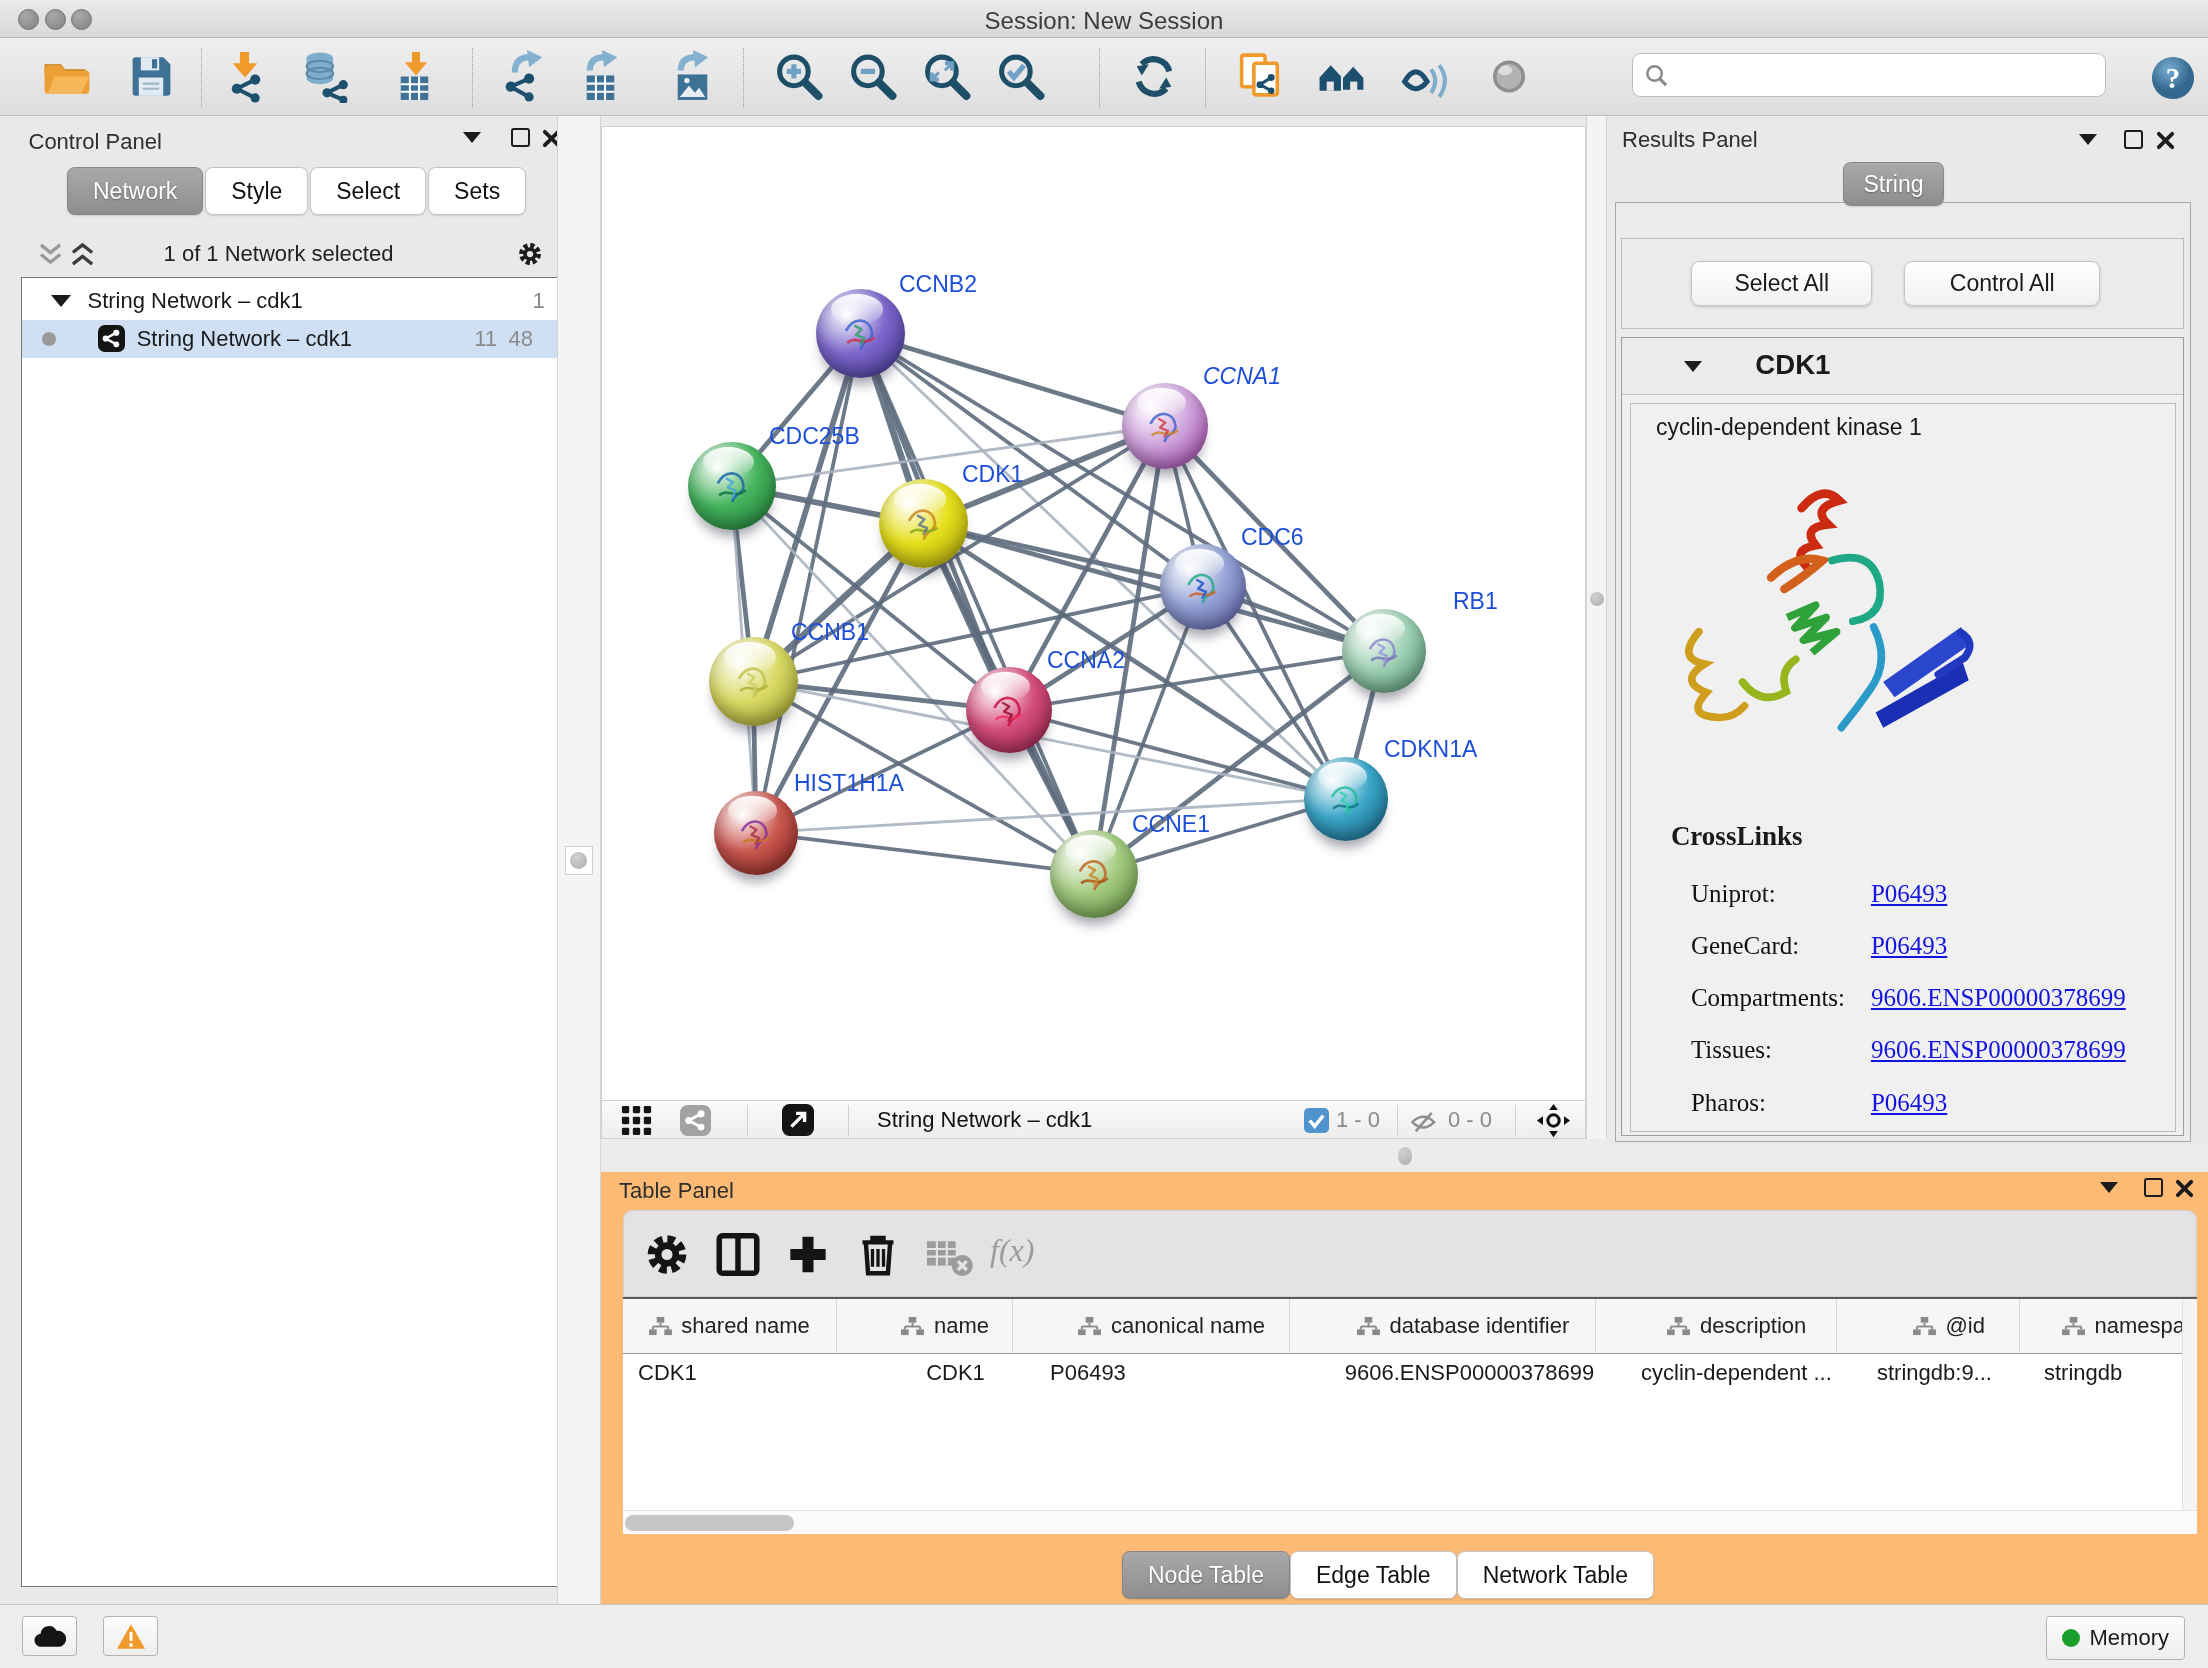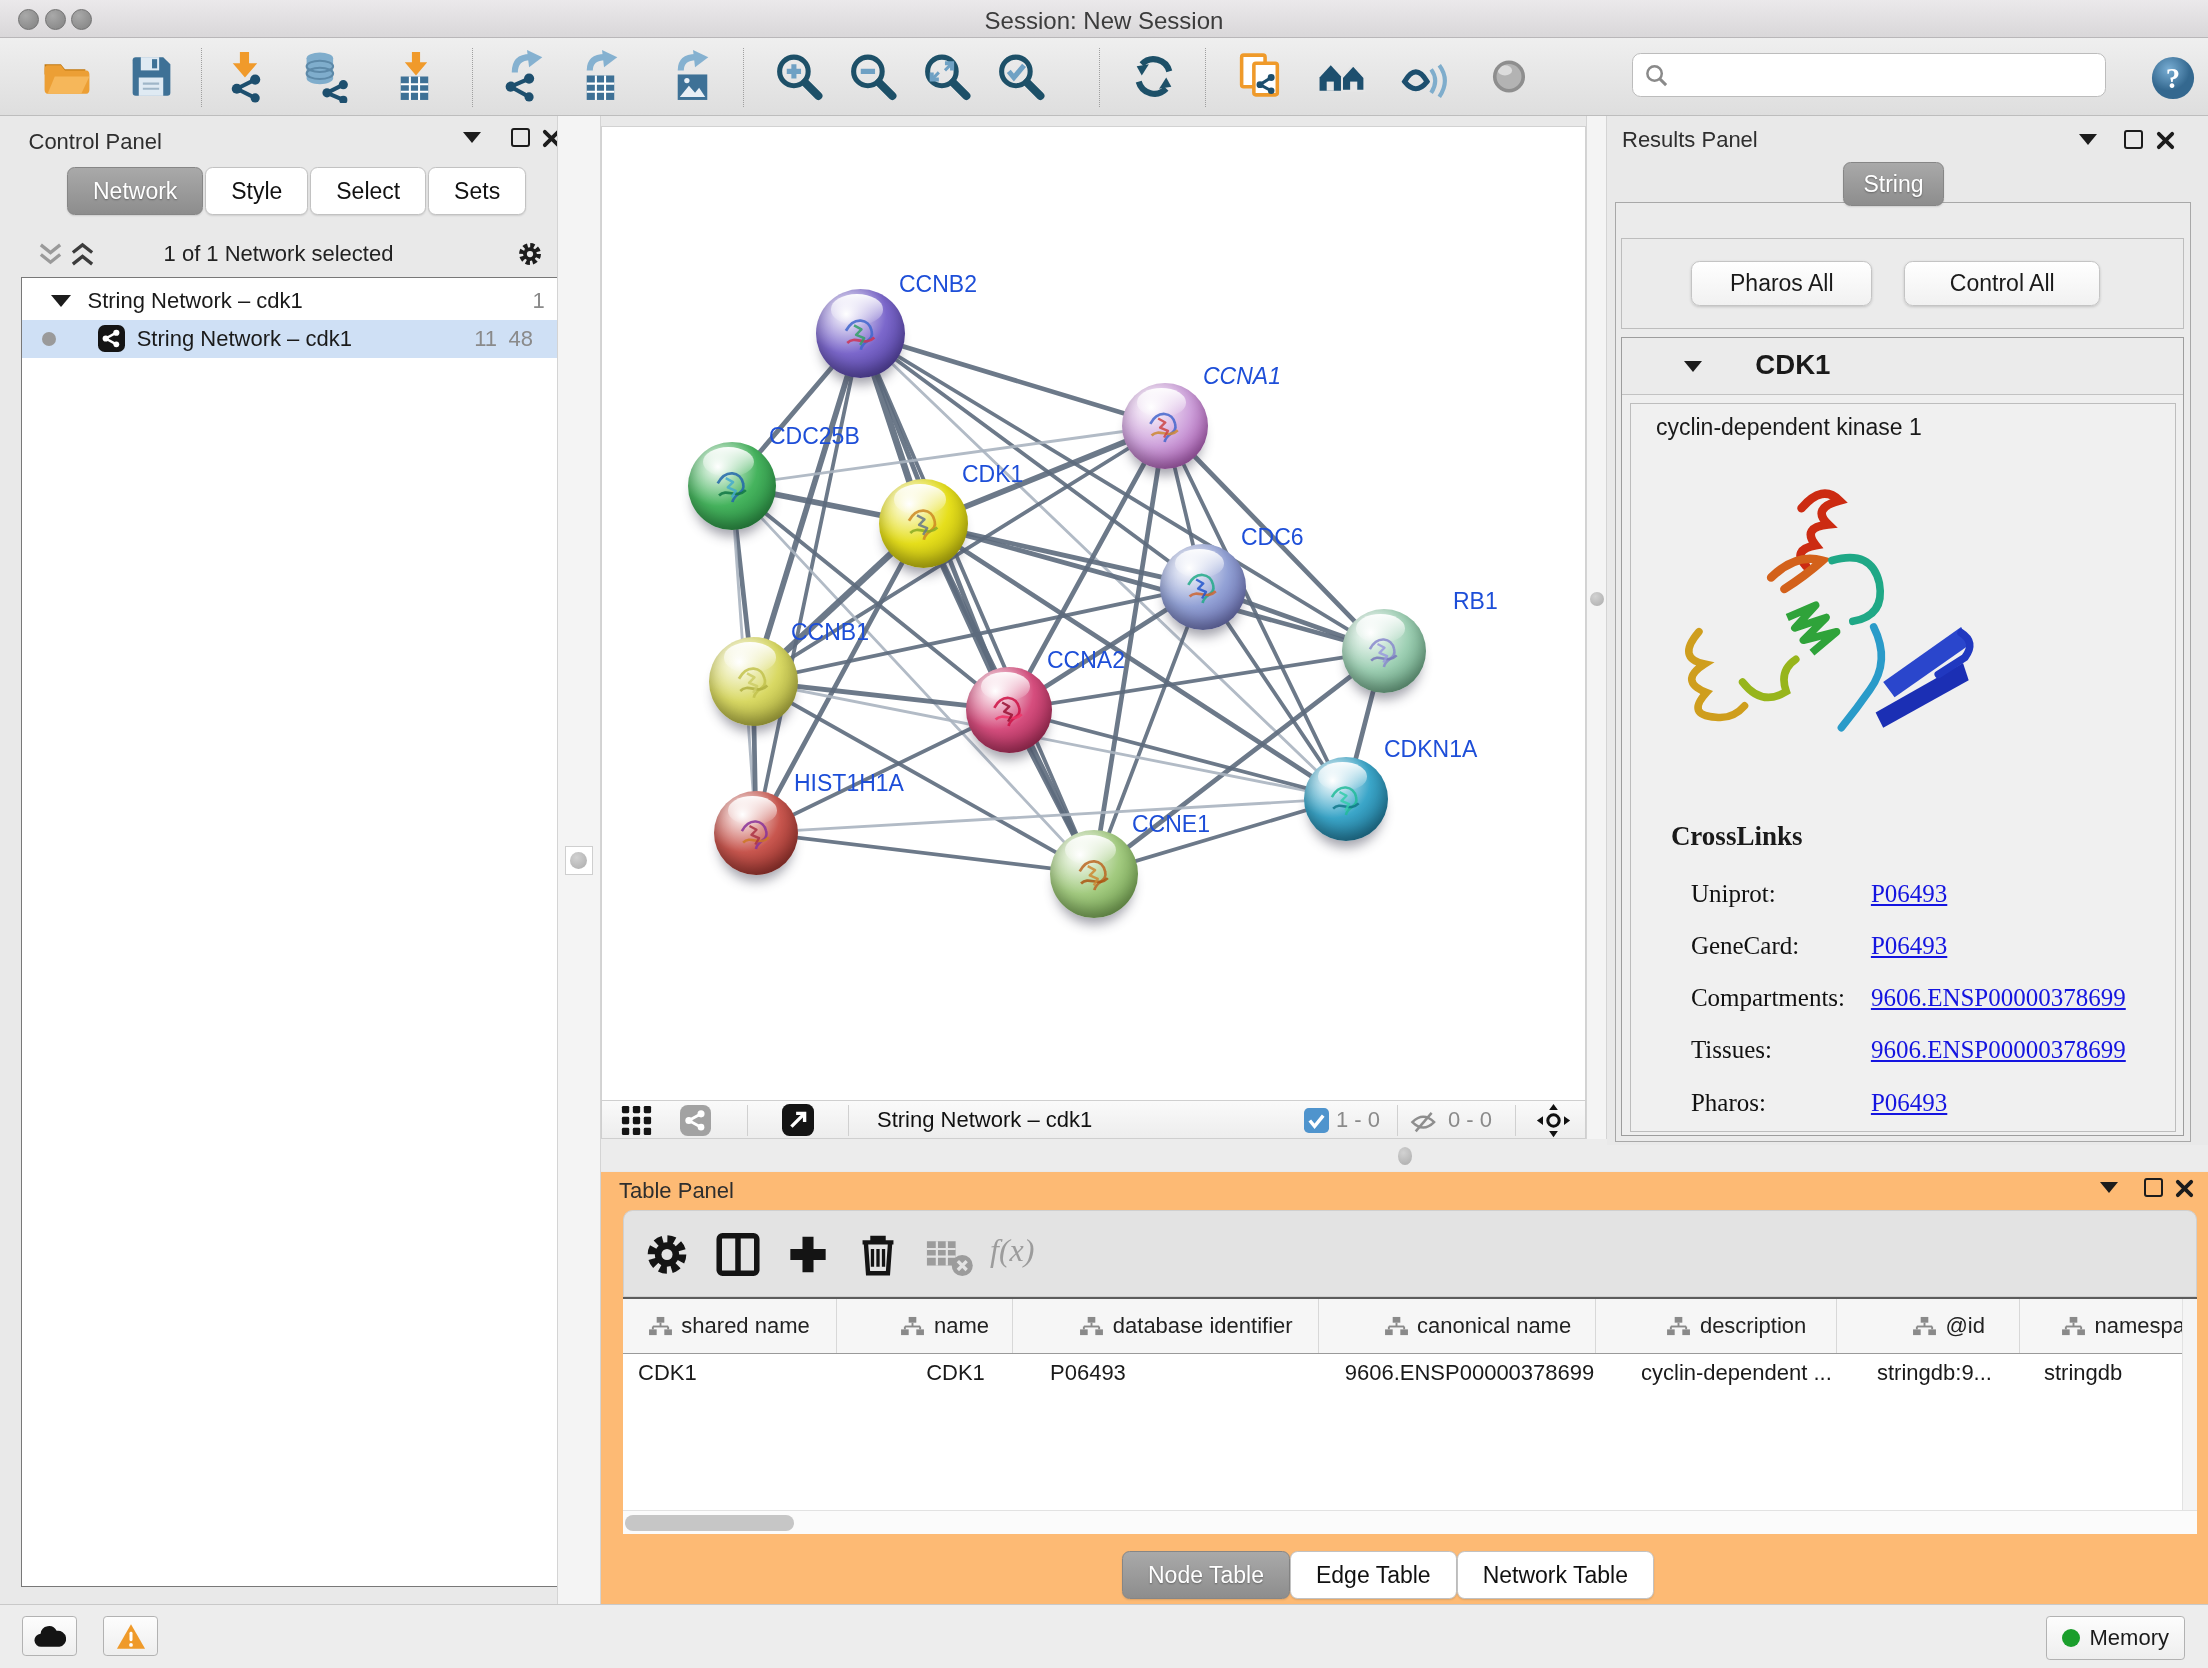--- a/index.html
+++ b/index.html
@@ -540,21 +540,21 @@
 
   <div id="results-panel" class="abs">
     <div class="panel-title abs" style="left:15px; top:11.4px">Results Panel</div>
     <div class="ph-btn tri-down" style="left:472px; top:18px"></div>
     <div class="ph-btn float-btn" style="left:517px; top:14.3px"></div>
     <div class="ph-btn close-x" style="left:548px; top:14.3px"><svg viewBox="0 0 22 22">
           <path d="M4 4L18 18M18 4L4 18" stroke="#1c1c1c" stroke-width="4" stroke-linecap="round"></path>
         </svg></div>
     <div id="results-outer" class="abs">
       <div id="expand-box" class="abs">
-        <div class="res-btn" style="left:69px; width:181px">Pharos All</div>
+        <div class="res-btn" style="left:69px; width:181px">Select All</div>
         <div class="res-btn" style="left:282px; width:196px">Control All</div>
       </div>
       <div id="cdk1-box" class="abs">
         <div id="cdk1-header">
           <div class="tri-down" style="position:absolute; left:62px; top:23px"></div>
           <div style="position:absolute; left:133px; top:11.4px; font-size:27.6px; font-weight:bold">CDK1</div>
         </div>
         <div id="cdk1-inner">
           <div style="position:absolute; left:25px; top:9.5px; font-size:23px">cyclin-dependent kinase 1</div>
           <svg style="position:absolute; left:28.5px; top:52px" width="323" height="323" viewBox="0 0 340 340">
@@ -642,43 +642,43 @@
   <rect x="8" y="1" width="8" height="6" fill="#8a8a8a"></rect>
               <line x1="12" y1="7" x2="12" y2="11" stroke="#8a8a8a" stroke-width="2"></line>
   <line x1="4" y1="11" x2="20" y2="11" stroke="#8a8a8a" stroke-width="2"></line>
               <line x1="4" y1="11" x2="4" y2="14" stroke="#8a8a8a" stroke-width="2"></line>
   <line x1="20" y1="11" x2="20" y2="14" stroke="#8a8a8a" stroke-width="2"></line>
   <rect x="0" y="14" width="8" height="6" fill="#8a8a8a"></rect>
               <rect x="16" y="14" width="8" height="6" fill="#8a8a8a"></rect>
             </svg>
             <span>name</span>
           </div>
+          <div class="th" style="width: 278px;">
+            <svg width="23" height="21" viewBox="0 0 24 22">
+  <rect x="8" y="1" width="8" height="6" fill="#8a8a8a"></rect>
+              <line x1="12" y1="7" x2="12" y2="11" stroke="#8a8a8a" stroke-width="2"></line>
+  <line x1="4" y1="11" x2="20" y2="11" stroke="#8a8a8a" stroke-width="2"></line>
+              <line x1="4" y1="11" x2="4" y2="14" stroke="#8a8a8a" stroke-width="2"></line>
+  <line x1="20" y1="11" x2="20" y2="14" stroke="#8a8a8a" stroke-width="2"></line>
+  <rect x="0" y="14" width="8" height="6" fill="#8a8a8a"></rect>
+              <rect x="16" y="14" width="8" height="6" fill="#8a8a8a"></rect>
+            </svg>
+            <span>canonical name</span>
+          </div>
           <div class="th" style="width: 313px;">
             <svg width="23" height="21" viewBox="0 0 24 22">
   <rect x="8" y="1" width="8" height="6" fill="#8a8a8a"></rect>
               <line x1="12" y1="7" x2="12" y2="11" stroke="#8a8a8a" stroke-width="2"></line>
   <line x1="4" y1="11" x2="20" y2="11" stroke="#8a8a8a" stroke-width="2"></line>
               <line x1="4" y1="11" x2="4" y2="14" stroke="#8a8a8a" stroke-width="2"></line>
   <line x1="20" y1="11" x2="20" y2="14" stroke="#8a8a8a" stroke-width="2"></line>
   <rect x="0" y="14" width="8" height="6" fill="#8a8a8a"></rect>
               <rect x="16" y="14" width="8" height="6" fill="#8a8a8a"></rect>
             </svg>
             <span>database identifier</span>
-          </div>
-          <div class="th" style="width: 278px;">
-            <svg width="23" height="21" viewBox="0 0 24 22">
-  <rect x="8" y="1" width="8" height="6" fill="#8a8a8a"></rect>
-              <line x1="12" y1="7" x2="12" y2="11" stroke="#8a8a8a" stroke-width="2"></line>
-  <line x1="4" y1="11" x2="20" y2="11" stroke="#8a8a8a" stroke-width="2"></line>
-              <line x1="4" y1="11" x2="4" y2="14" stroke="#8a8a8a" stroke-width="2"></line>
-  <line x1="20" y1="11" x2="20" y2="14" stroke="#8a8a8a" stroke-width="2"></line>
-  <rect x="0" y="14" width="8" height="6" fill="#8a8a8a"></rect>
-              <rect x="16" y="14" width="8" height="6" fill="#8a8a8a"></rect>
-            </svg>
-            <span>canonical name</span>
           </div>
           <div class="th" style="width: 236px;">
             <svg width="23" height="21" viewBox="0 0 24 22">
   <rect x="8" y="1" width="8" height="6" fill="#8a8a8a"></rect>
               <line x1="12" y1="7" x2="12" y2="11" stroke="#8a8a8a" stroke-width="2"></line>
   <line x1="4" y1="11" x2="20" y2="11" stroke="#8a8a8a" stroke-width="2"></line>
               <line x1="4" y1="11" x2="4" y2="14" stroke="#8a8a8a" stroke-width="2"></line>
   <line x1="20" y1="11" x2="20" y2="14" stroke="#8a8a8a" stroke-width="2"></line>
   <rect x="0" y="14" width="8" height="6" fill="#8a8a8a"></rect>
               <rect x="16" y="14" width="8" height="6" fill="#8a8a8a"></rect>

